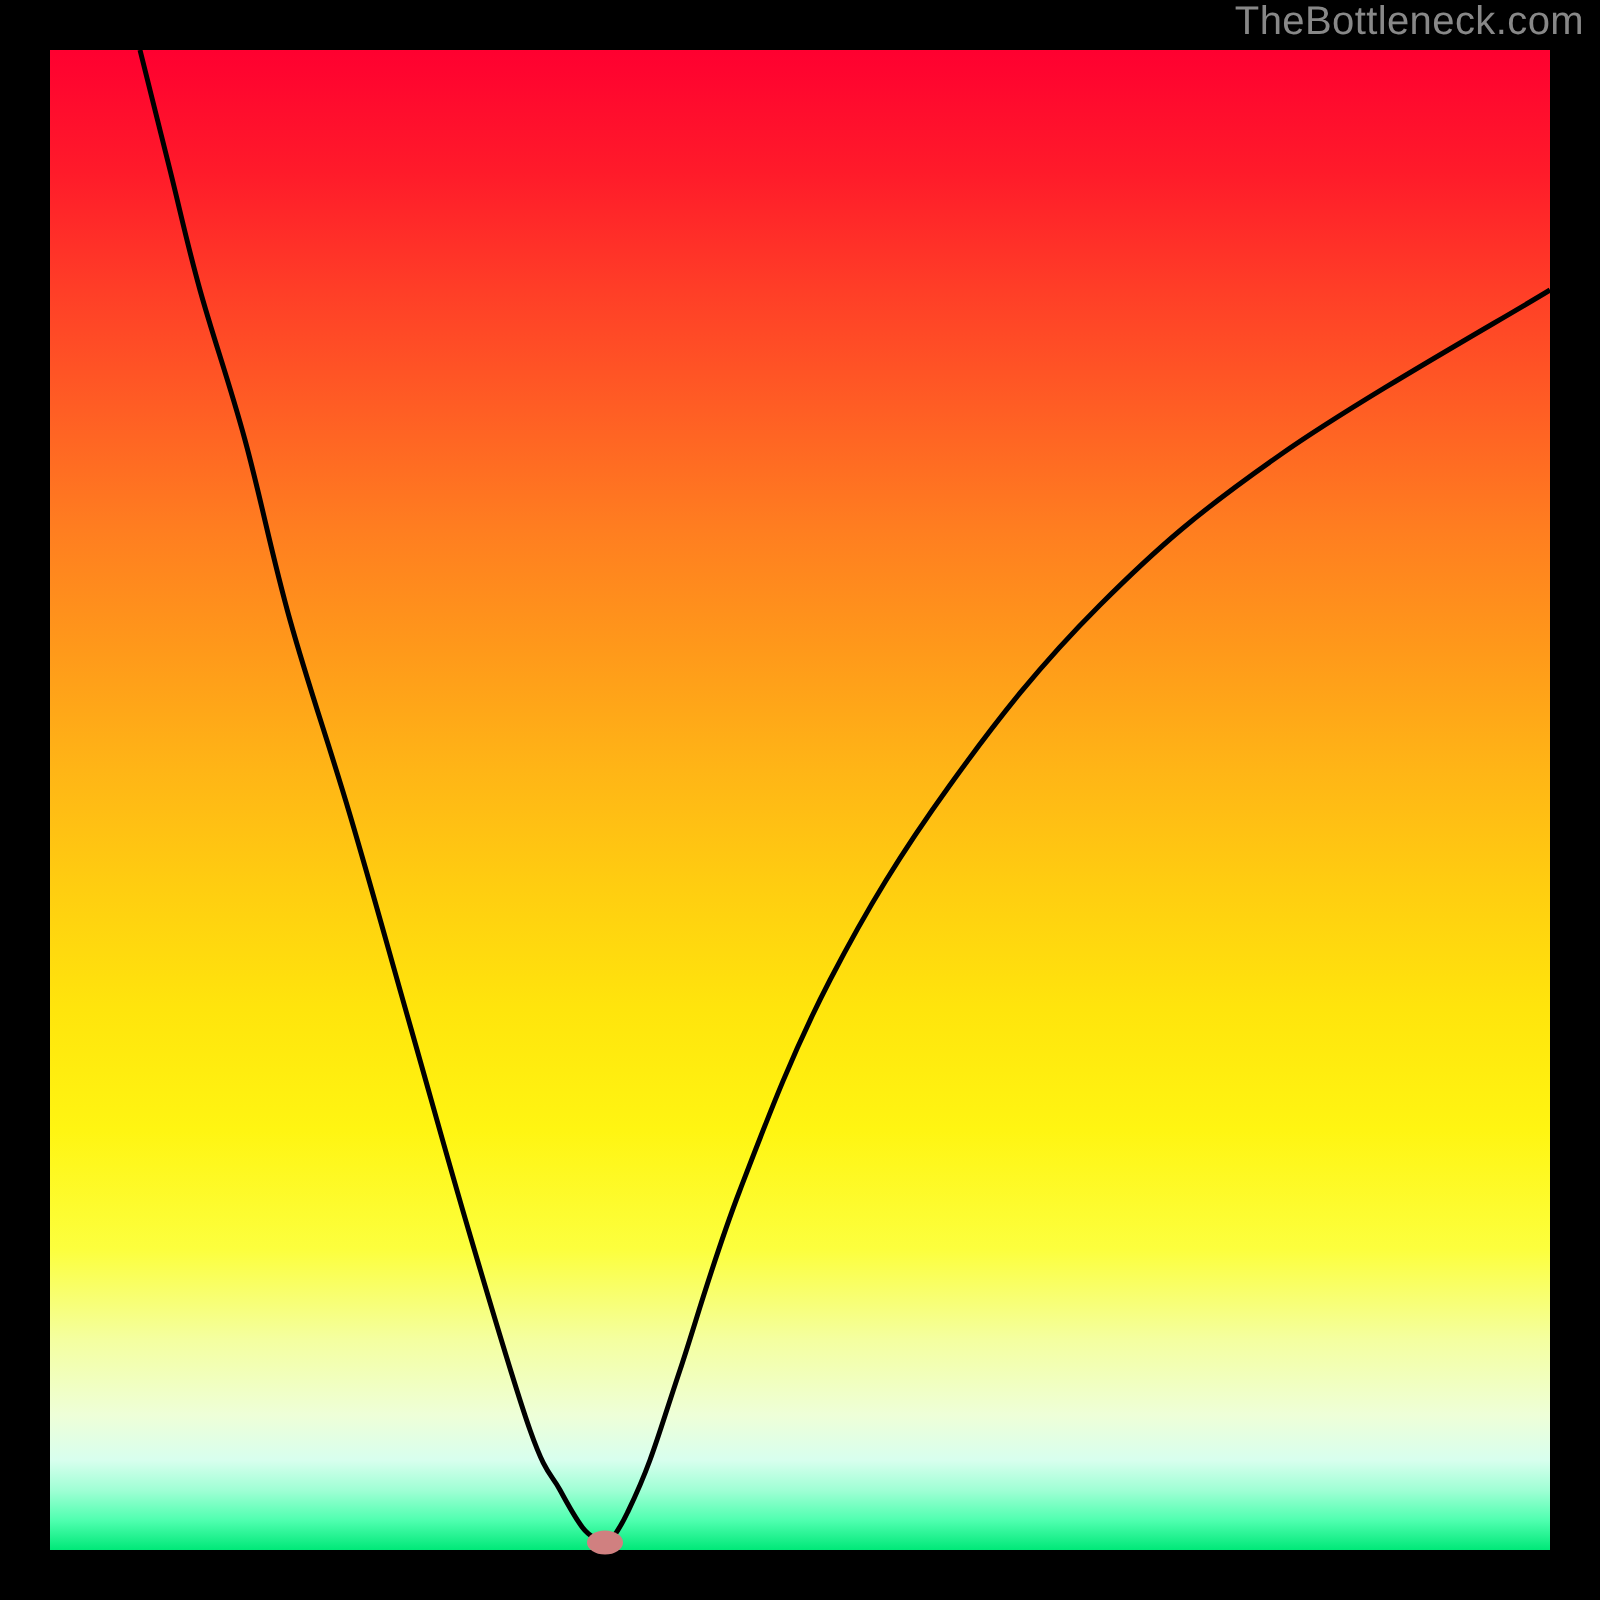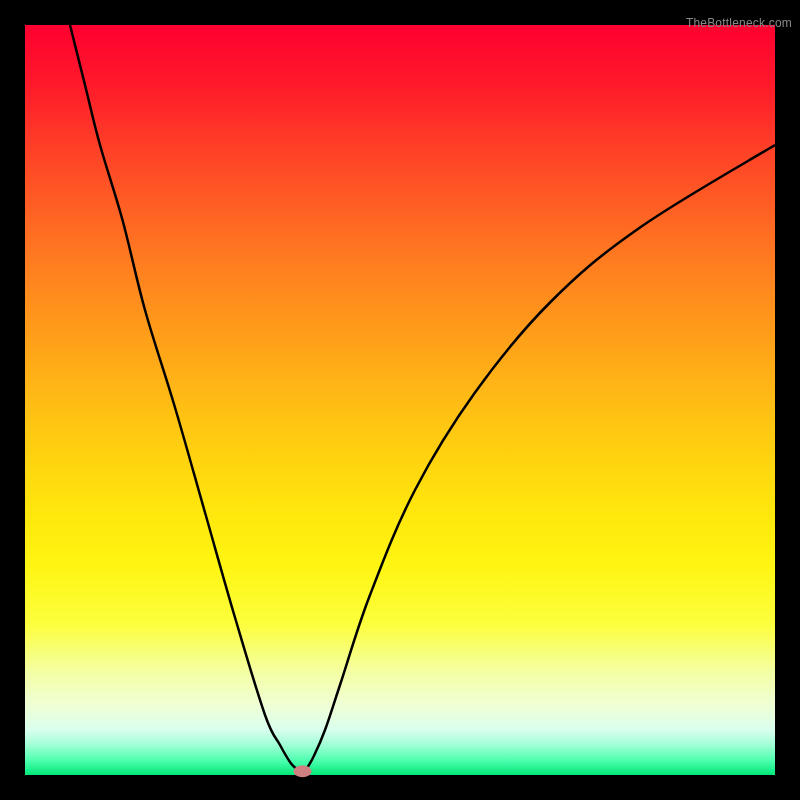--- a/index.html
+++ b/index.html
@@ -54,24 +54,24 @@
     stroke-width: 2.5;
   }
   
   .marker {
     fill: #d08080;
     stroke: none;
   }
   
   .watermark {
     position: absolute;
-    top: 16px;
+    top: 0;
     right: 8px;
     font-family: Arial, Helvetica, sans-serif;
-    font-size: 12px;
+    font-size: 20px;
     color: #888;
     font-weight: 400;
     letter-spacing: 0.2px;
   }
 </style>
 </head>
 <body>
 
 <div class="frame">
   <div class="plot-area">

